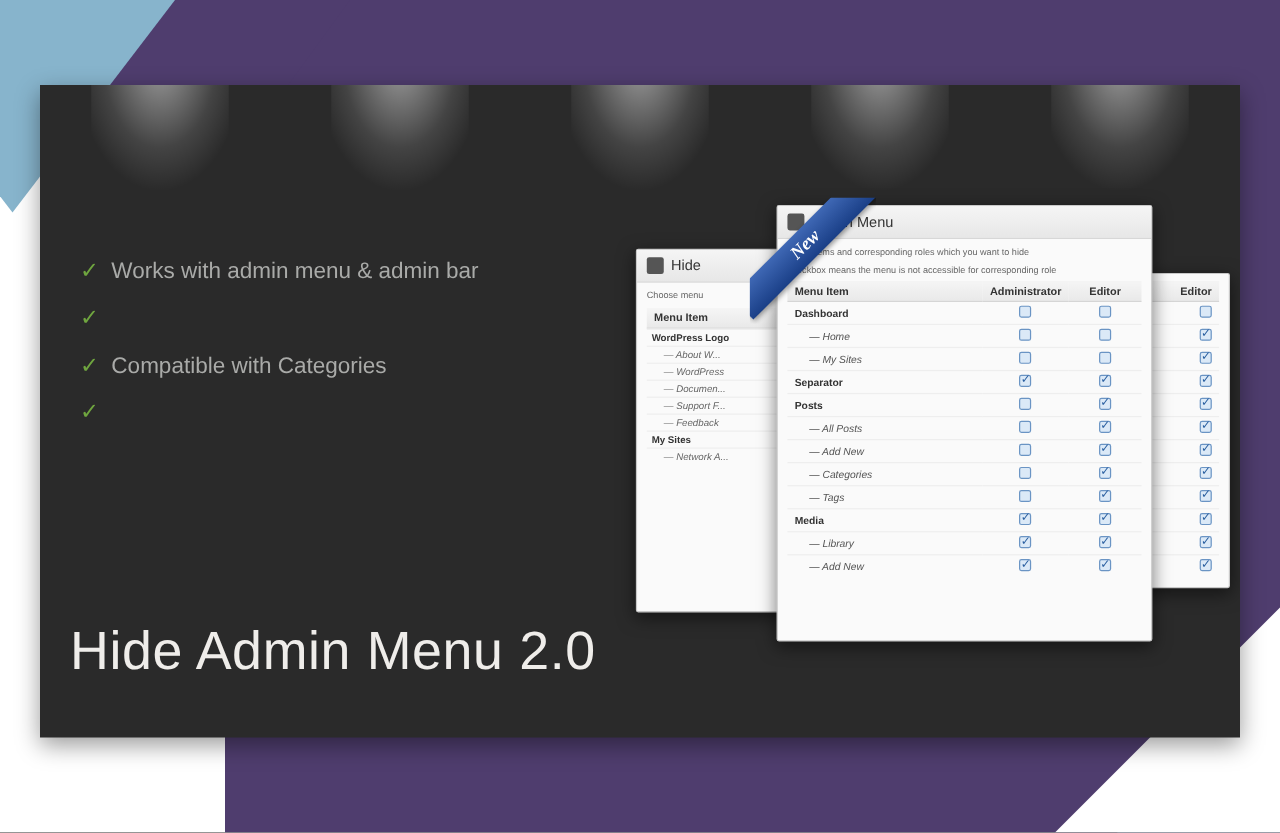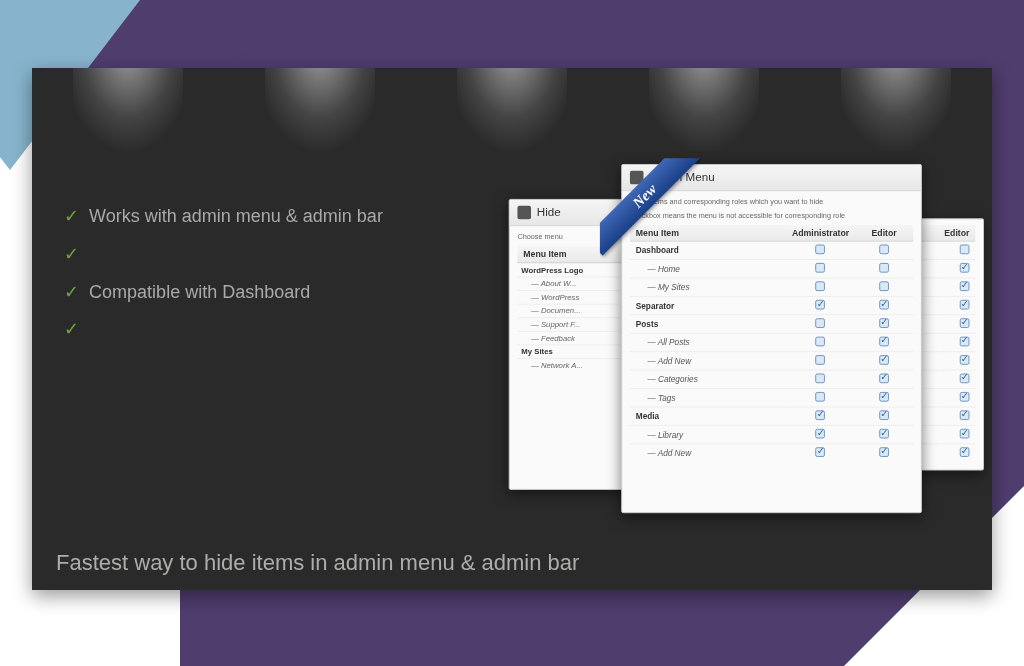--- a/index.html
+++ b/index.html
@@ -110,28 +110,28 @@
   <ul class="features">
       <li>
         <span class="chk">✓</span>
         <span>Works with admin menu &amp; admin bar</span>
       </li>
       <li>
         <span class="chk">✓</span>
       </li>
       <li>
         <span class="chk">✓</span>
-        <span>Compatible with Dashboard</span>
+        <span>Compatible with Categories</span>
       </li>
       <li>
         <span class="chk">✓</span>
       </li>
     </ul>
 
-  <div class="subtitle">Fastest way to hide items in admin menu &amp; admin bar</div>
+  <div class="title">Hide Admin Menu 2.0</div>
 
   <div class="stack">
 
     <div class="win w1">
       <div class="hdr">
           <span class="gear"></span>
         <span>Hide</span>
         </div>
       <div class="body">
         <div class="desc">Choose menu</div>

